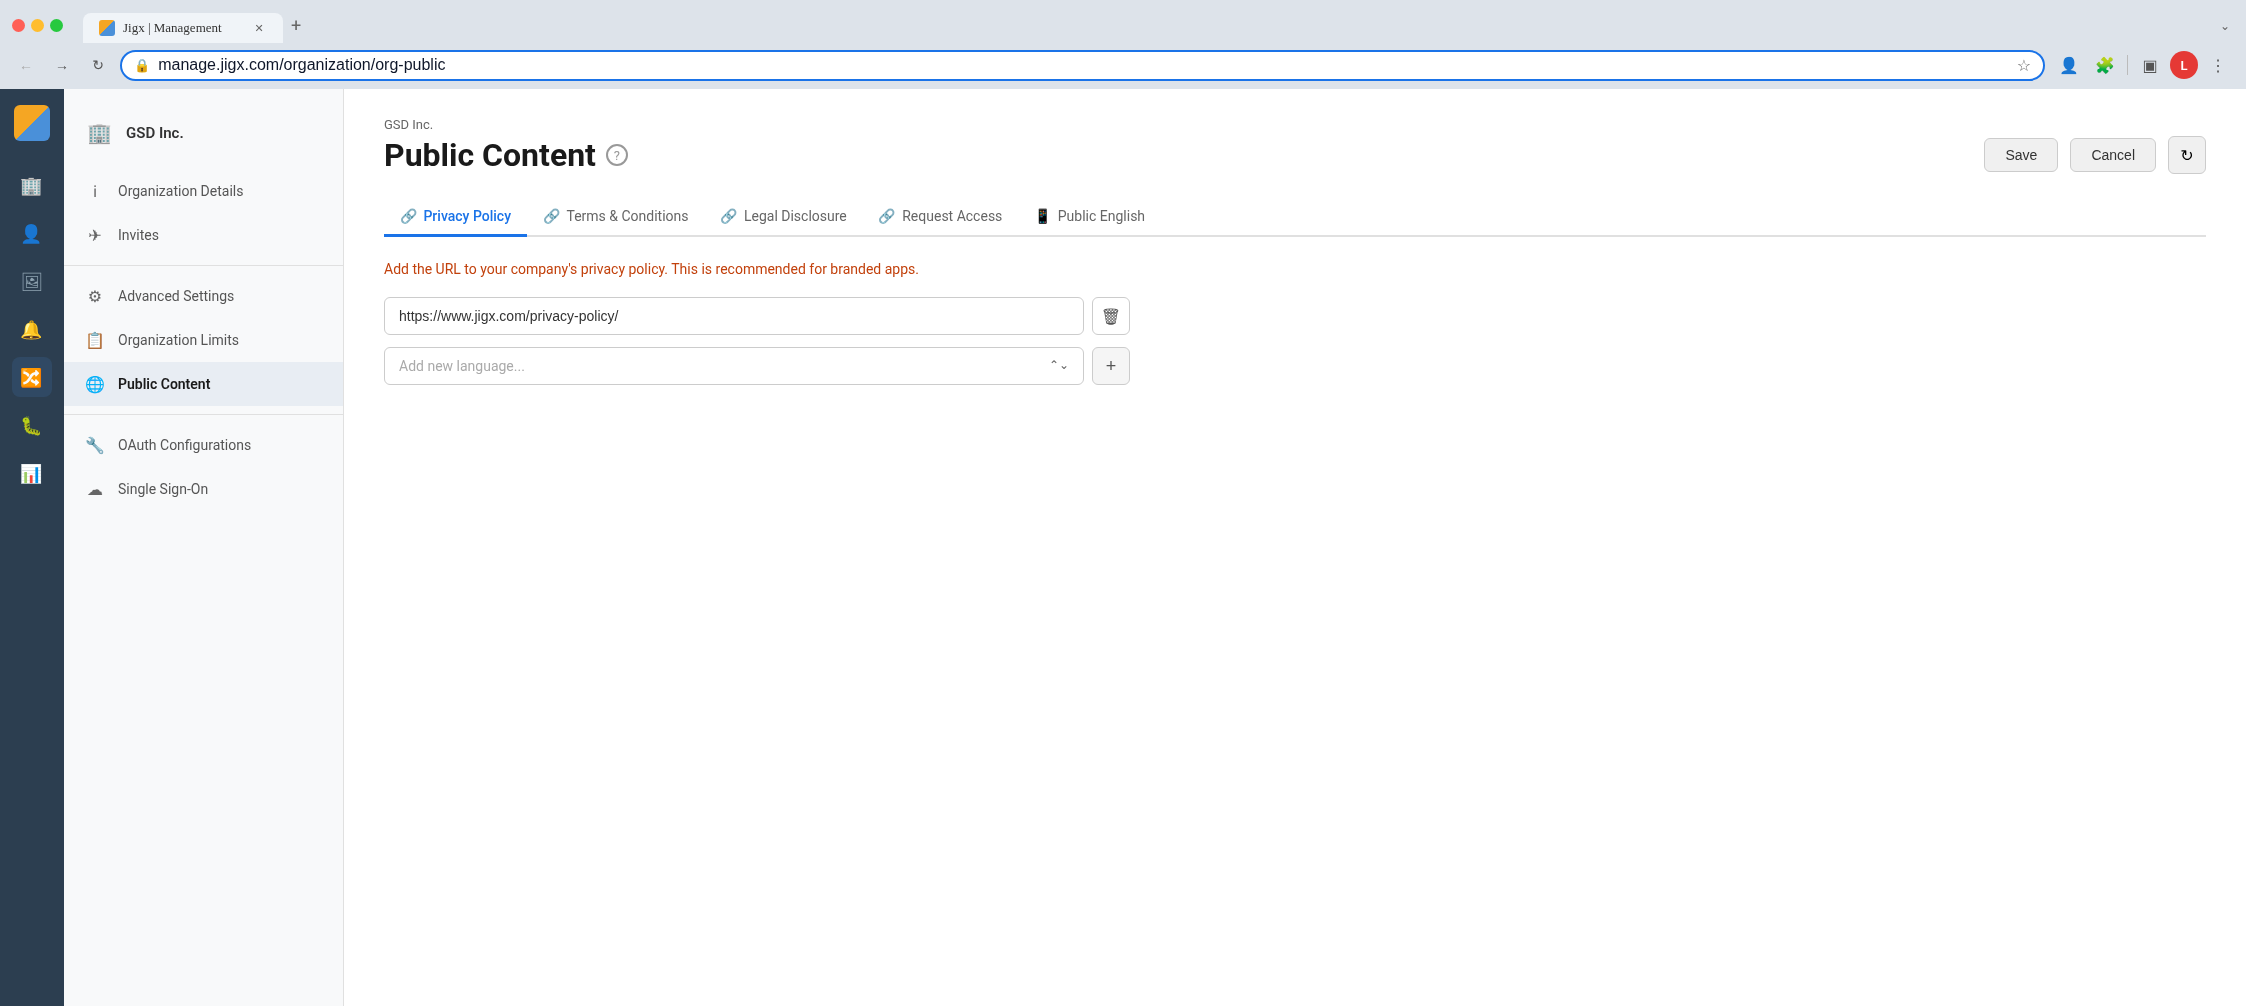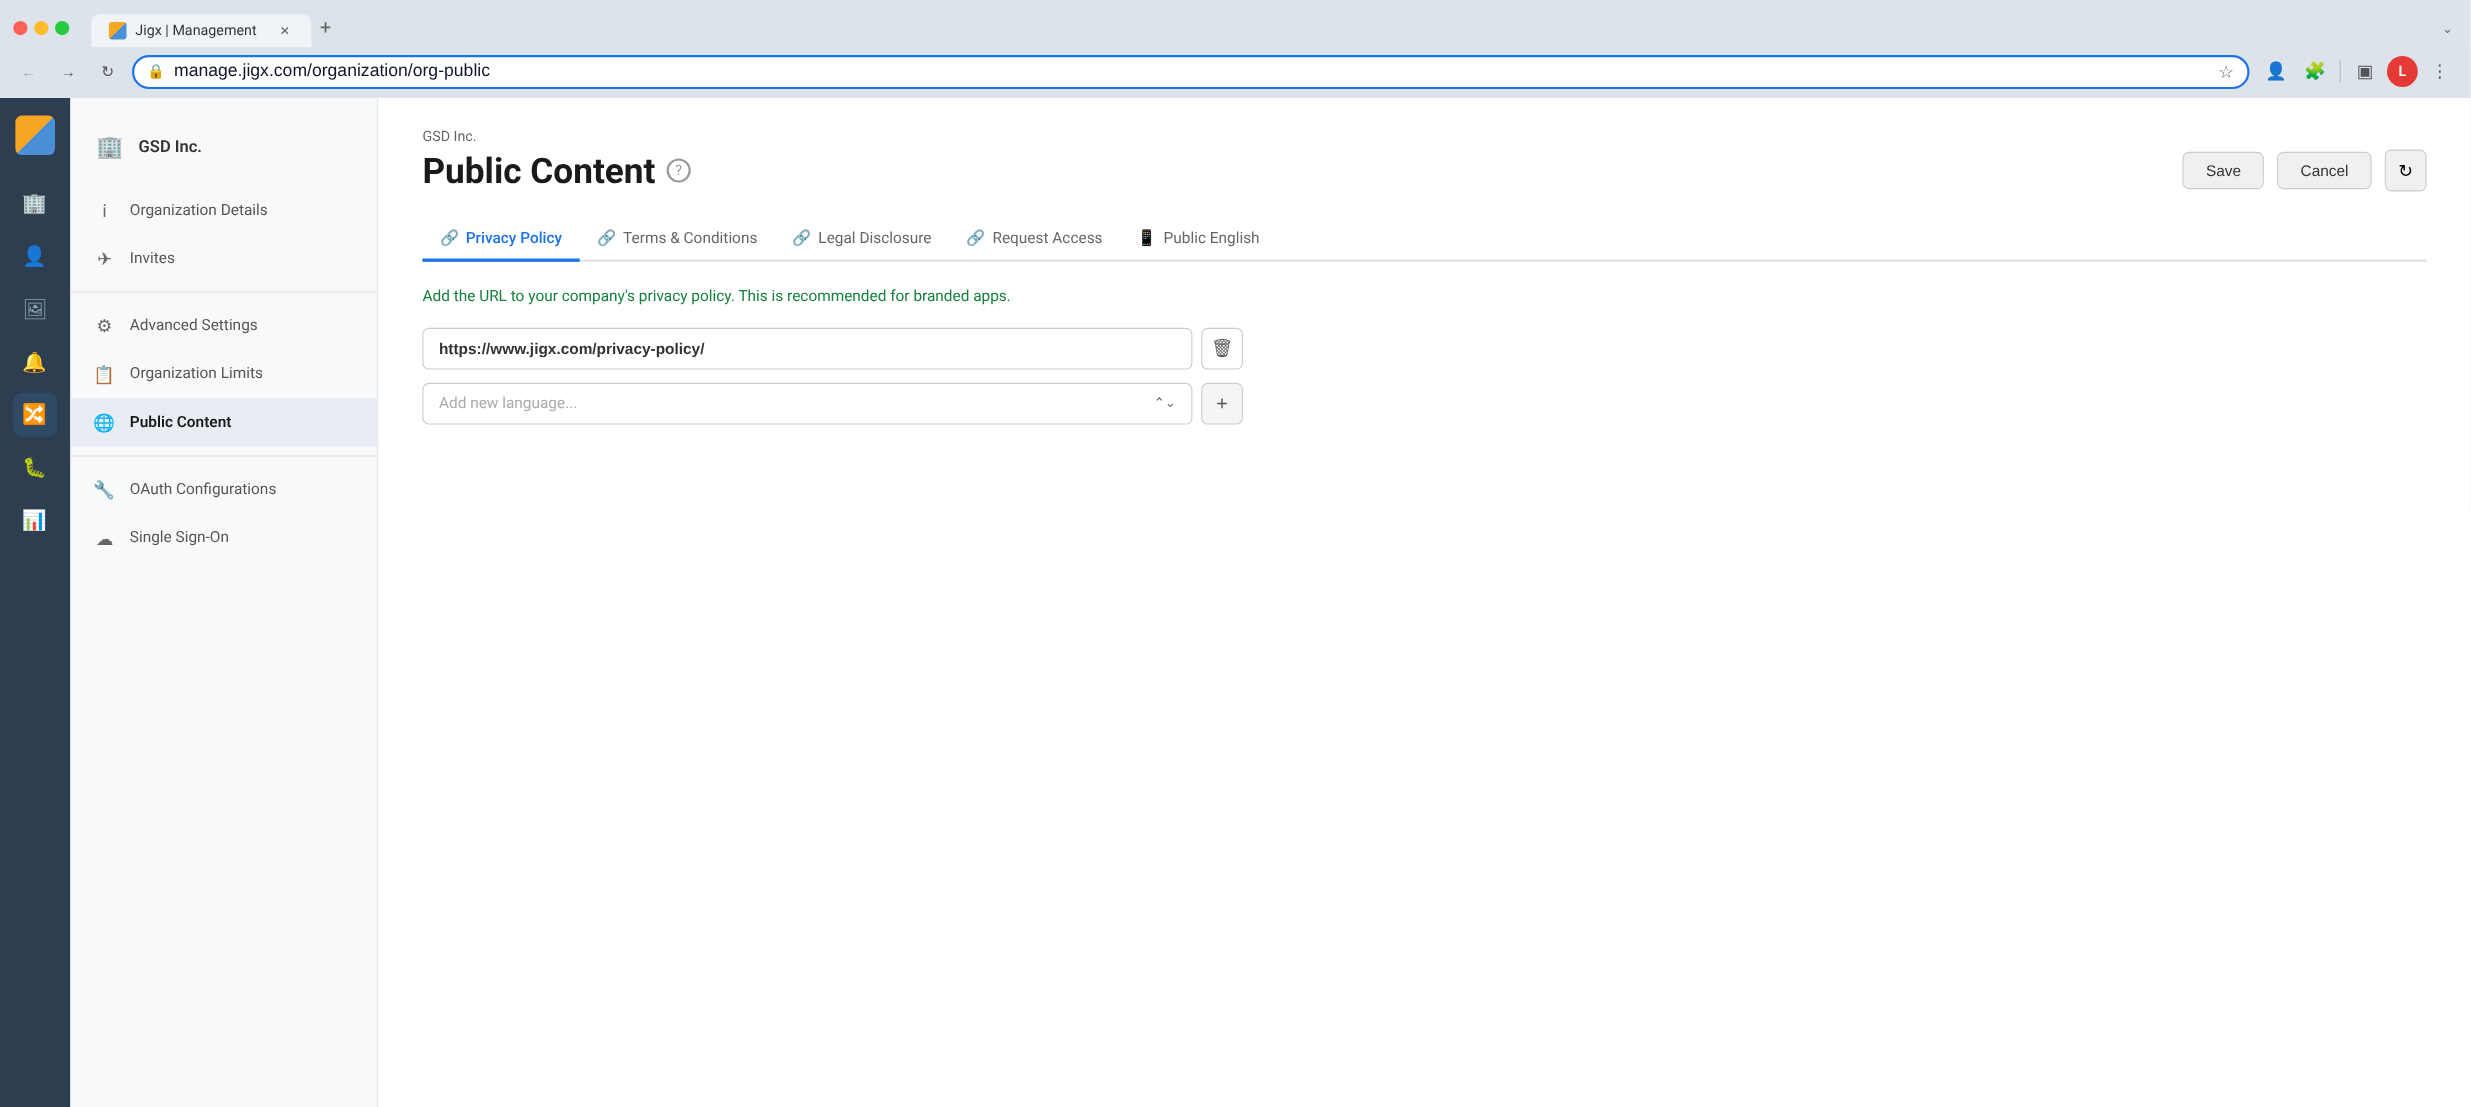--- a/index.html
+++ b/index.html
@@ -43,21 +43,21 @@
       min-width: 200px;
       max-width: 240px;
       position: relative;
     }
     .tab-favicon {
       width: 16px; height: 16px;
       background: linear-gradient(135deg, #f5a623 50%, #4a90d9 50%);
       border-radius: 3px;
       flex-shrink: 0;
     }
-    .tab-title { flex: 1; font-size: 13px; }
+    .tab-title { flex: 1; font-size: 13px; font-family: Liberation Serif, serif; }
     .tab-close {
       width: 16px; height: 16px; border-radius: 50%;
       display: flex; align-items: center; justify-content: center;
       font-size: 11px; color: #666; cursor: pointer;
     }
     .tab-new {
       padding: 7px 8px;
       font-size: 18px; color: #666; cursor: pointer;
     }
     .browser-expand {
@@ -308,21 +308,21 @@
       border-bottom: 3px solid #1a73e8;
       font-weight: 500;
     }
     .tab-link-icon {
       font-size: 14px;
     }
 
     
     .section-description {
       font-size: 14px;
-      color: #15803d;
+      color: #c2410c;
       margin-bottom: 20px;
     }
     .field-label {
       font-size: 14px;
       font-weight: 500;
       color: #333;
       margin-bottom: 8px;
     }
     .url-input-row {
       display: flex;
@@ -332,21 +332,20 @@
     }
     .url-input {
       flex: 1;
       max-width: 700px;
       padding: 10px 14px;
       border: 1px solid #ccc;
       border-radius: 6px;
       font-size: 14px;
       color: #333;
       outline: none;
-      font-weight: bold;
     }
     .btn-delete {
       width: 38px; height: 38px;
       border: 1px solid #ccc;
       border-radius: 6px;
       background: #fff;
       display: flex; align-items: center; justify-content: center;
       cursor: pointer;
       color: #555;
       font-size: 16px;

